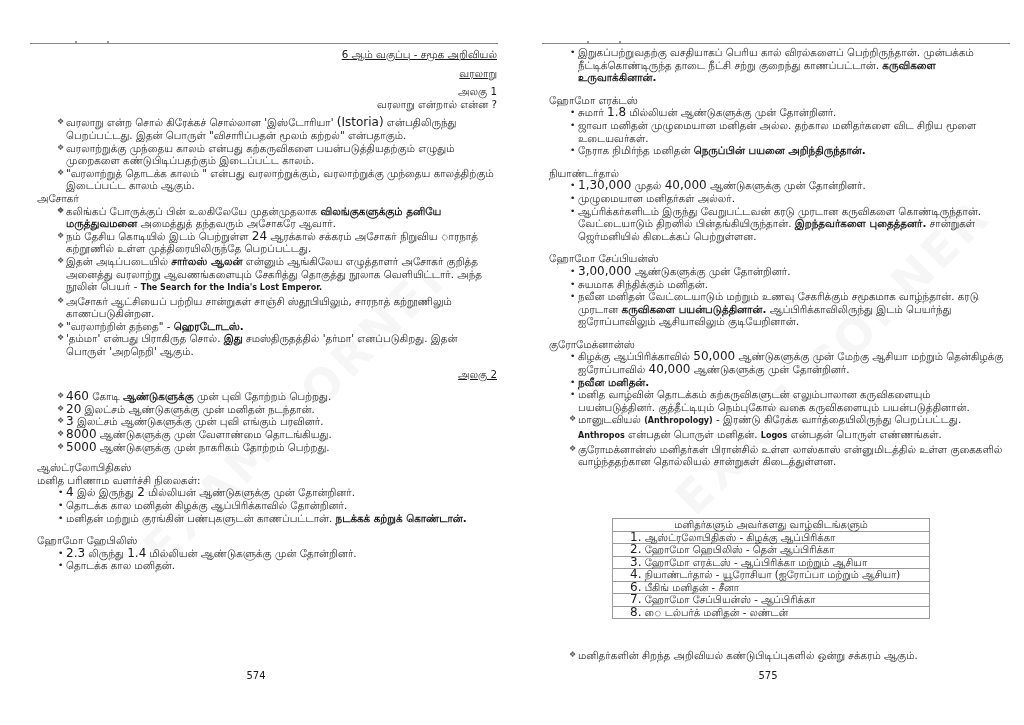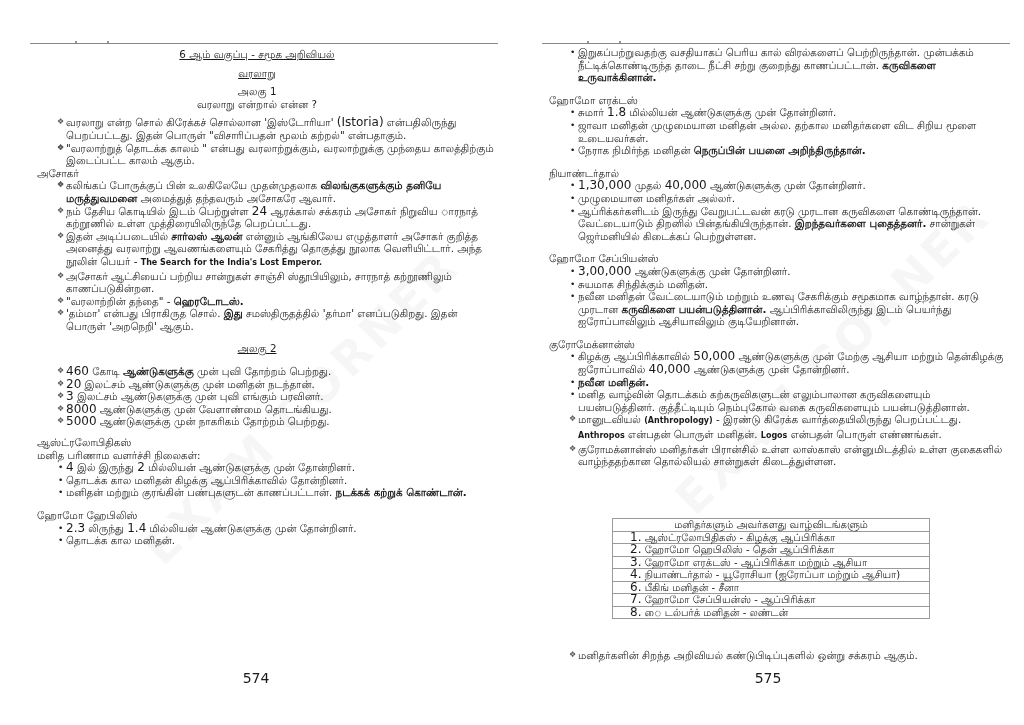--- a/index.html
+++ b/index.html
@@ -7,34 +7,34 @@
          font-family:"DejaVu Sans","Liberation Sans",sans-serif; color:#1a1a1a; }
   .page { position:absolute; top:0; height:725px; }
   .page.left { left:0; width:512px; }
   .page.right { left:512px; width:512px; }
   .topline { position:absolute; top:43px; height:1px; background:#888; }
   .page.left .topline { left:30px; width:468px; }
   .page.right .topline { left:30px; width:468px; }
   .topline .tick { position:absolute; top:-2px; width:2px; height:2px; background:#999; }
   .content { position:absolute; left:37px; width:460px; top:48px; font-size:10.3px; line-height:12.6px; }
   .page.right .content { left:37px; top:46px; }
-  .center { text-align:center; }
+  .center { text-align:right; }
   .u { text-decoration:underline; }
   .hd { margin:0; }
   .gap6 { height:6px; }
   .gap8 { height:8px; }
   .gap10 { height:10px; }
   ul { list-style:none; margin:0; padding:0; }
   li { position:relative; padding-left:29px; }
   li .mk { position:absolute; left:20px; top:0; font-size:8px; color:#555; }
   li.dot .mk { left:21px; font-size:9px; color:#222; }
   b { font-weight:bold; }
   .sm { font-size:12px; }
   .en-b { font-size:8px; font-weight:bold; }
-  .pnum { position:absolute; width:512px; text-align:center; font-size:14px; top:670px; left:0; }
+  .pnum { position:absolute; width:512px; text-align:center; font-size:10px; top:670px; left:0; }
   .page.right .pnum { top:670px; }
   table.places { position:absolute; left:100px; top:518px; width:318px; border-collapse:collapse; font-size:10px; line-height:11.5px; }
   table.places td { border:1px solid #9a9a9a; padding:0 17px; white-space:nowrap; }
   table.places td.head { text-align:center; }
   .lastnote { position:absolute; left:37px; top:649px; width:460px; font-size:10.3px; line-height:12.6px; }
   .wm { position:absolute; font-size:46px; font-weight:bold; color:rgba(0,0,0,0.035); transform:rotate(-45deg); white-space:nowrap; letter-spacing:4px; pointer-events:none; }
 </style>
 </head>
 <body>
 
@@ -47,21 +47,21 @@
   <div class="content">
     <div class="center" style="margin-left:-20px"><span class="u">6 ஆம் வகுப்பு - சமூக அறிவியல்</span></div>
     <div class="gap6"></div>
     <div class="center" style="margin-left:-20px"><span class="u">வரலாறு</span></div>
     <div class="gap6"></div>
     <div class="center" style="margin-left:-20px">அலகு 1</div>
     <div class="center" style="margin-left:-20px">வரலாறு என்றால் என்ன ?</div>
     <div class="gap6"></div>
     <ul>
       <li><span class="mk">❖</span><span>வரலாறு என்ற சொல் கிரேக்கச் சொல்லான 'இஸ்டோரியா' </span><span class="sm">(Istoria)</span><span> என்பதிலிருந்து பெறப்பட்டது. இதன் பொருள் "விசாரிப்பதன் மூலம் கற்றல்" என்பதாகும்.</span></li>
-      <li><span class="mk">❖</span></li>
+      <li><span class="mk">❖</span><span>வரலாற்றுக்கு முந்தைய காலம் என்பது கற்கருவிகளை பயன்படுத்தியதற்கும் எழுதும் முறைகளை கண்டுபிடிப்பதற்கும் இடைப்பட்ட காலம்.</span></li>
       <li><span class="mk">❖</span><span>"வரலாற்றுத் தொடக்க காலம் " என்பது வரலாற்றுக்கும், வரலாற்றுக்கு முந்தைய காலத்திற்கும் இடைப்பட்ட காலம் ஆகும்.</span></li>
     </ul>
     <div class="hd">அசோகர்</div>
     <ul>
       <li><span class="mk">❖</span></li>
       <li><span class="mk">❖</span><span>கலிங்கப் போருக்குப் பின் உலகிலேயே முதன்முதலாக </span><b>விலங்குகளுக்கும் தனியே மருத்துவமனை</b><span> அமைத்துத் தந்தவரும் அசோகரே ஆவார்.</span></li>
       <li><span class="mk">❖</span><span>நம் தேசிய கொடியில் இடம் பெற்றுள்ள </span><span class="sm">24</span><span> ஆரக்கால் சக்கரம் அசோகர் நிறுவிய  ாரநாத் கற்றூணில் உள்ள முத்திரையிலிருந்தே பெறப்பட்டது.</span></li>
       <li><span class="mk">❖</span><span>இதன் அடிப்படையில் </span><b>சார்லஸ் ஆலன்</b><span> என்னும் ஆங்கிலேய எழுத்தாளர் அசோகர் குறித்த அனைத்து வரலாற்று ஆவணங்களையும் சேகரித்து தொகுத்து நூலாக வெளியிட்டார். அந்த நூலின் பெயர் - </span><span class="en-b">The Search for the India's Lost Emperor.</span></li>
       <li><span class="mk">❖</span><span>அசோகர் ஆட்சியைப் பற்றிய சான்றுகள் சாஞ்சி ஸ்தூபியிலும், சாரநாத் கற்றூணிலும் காணப்படுகின்றன.</span></li>
       <li><span class="mk">❖</span><span>"வரலாற்றின் தந்தை" - </span><b>ஹெரடோடஸ்.</b></li>

